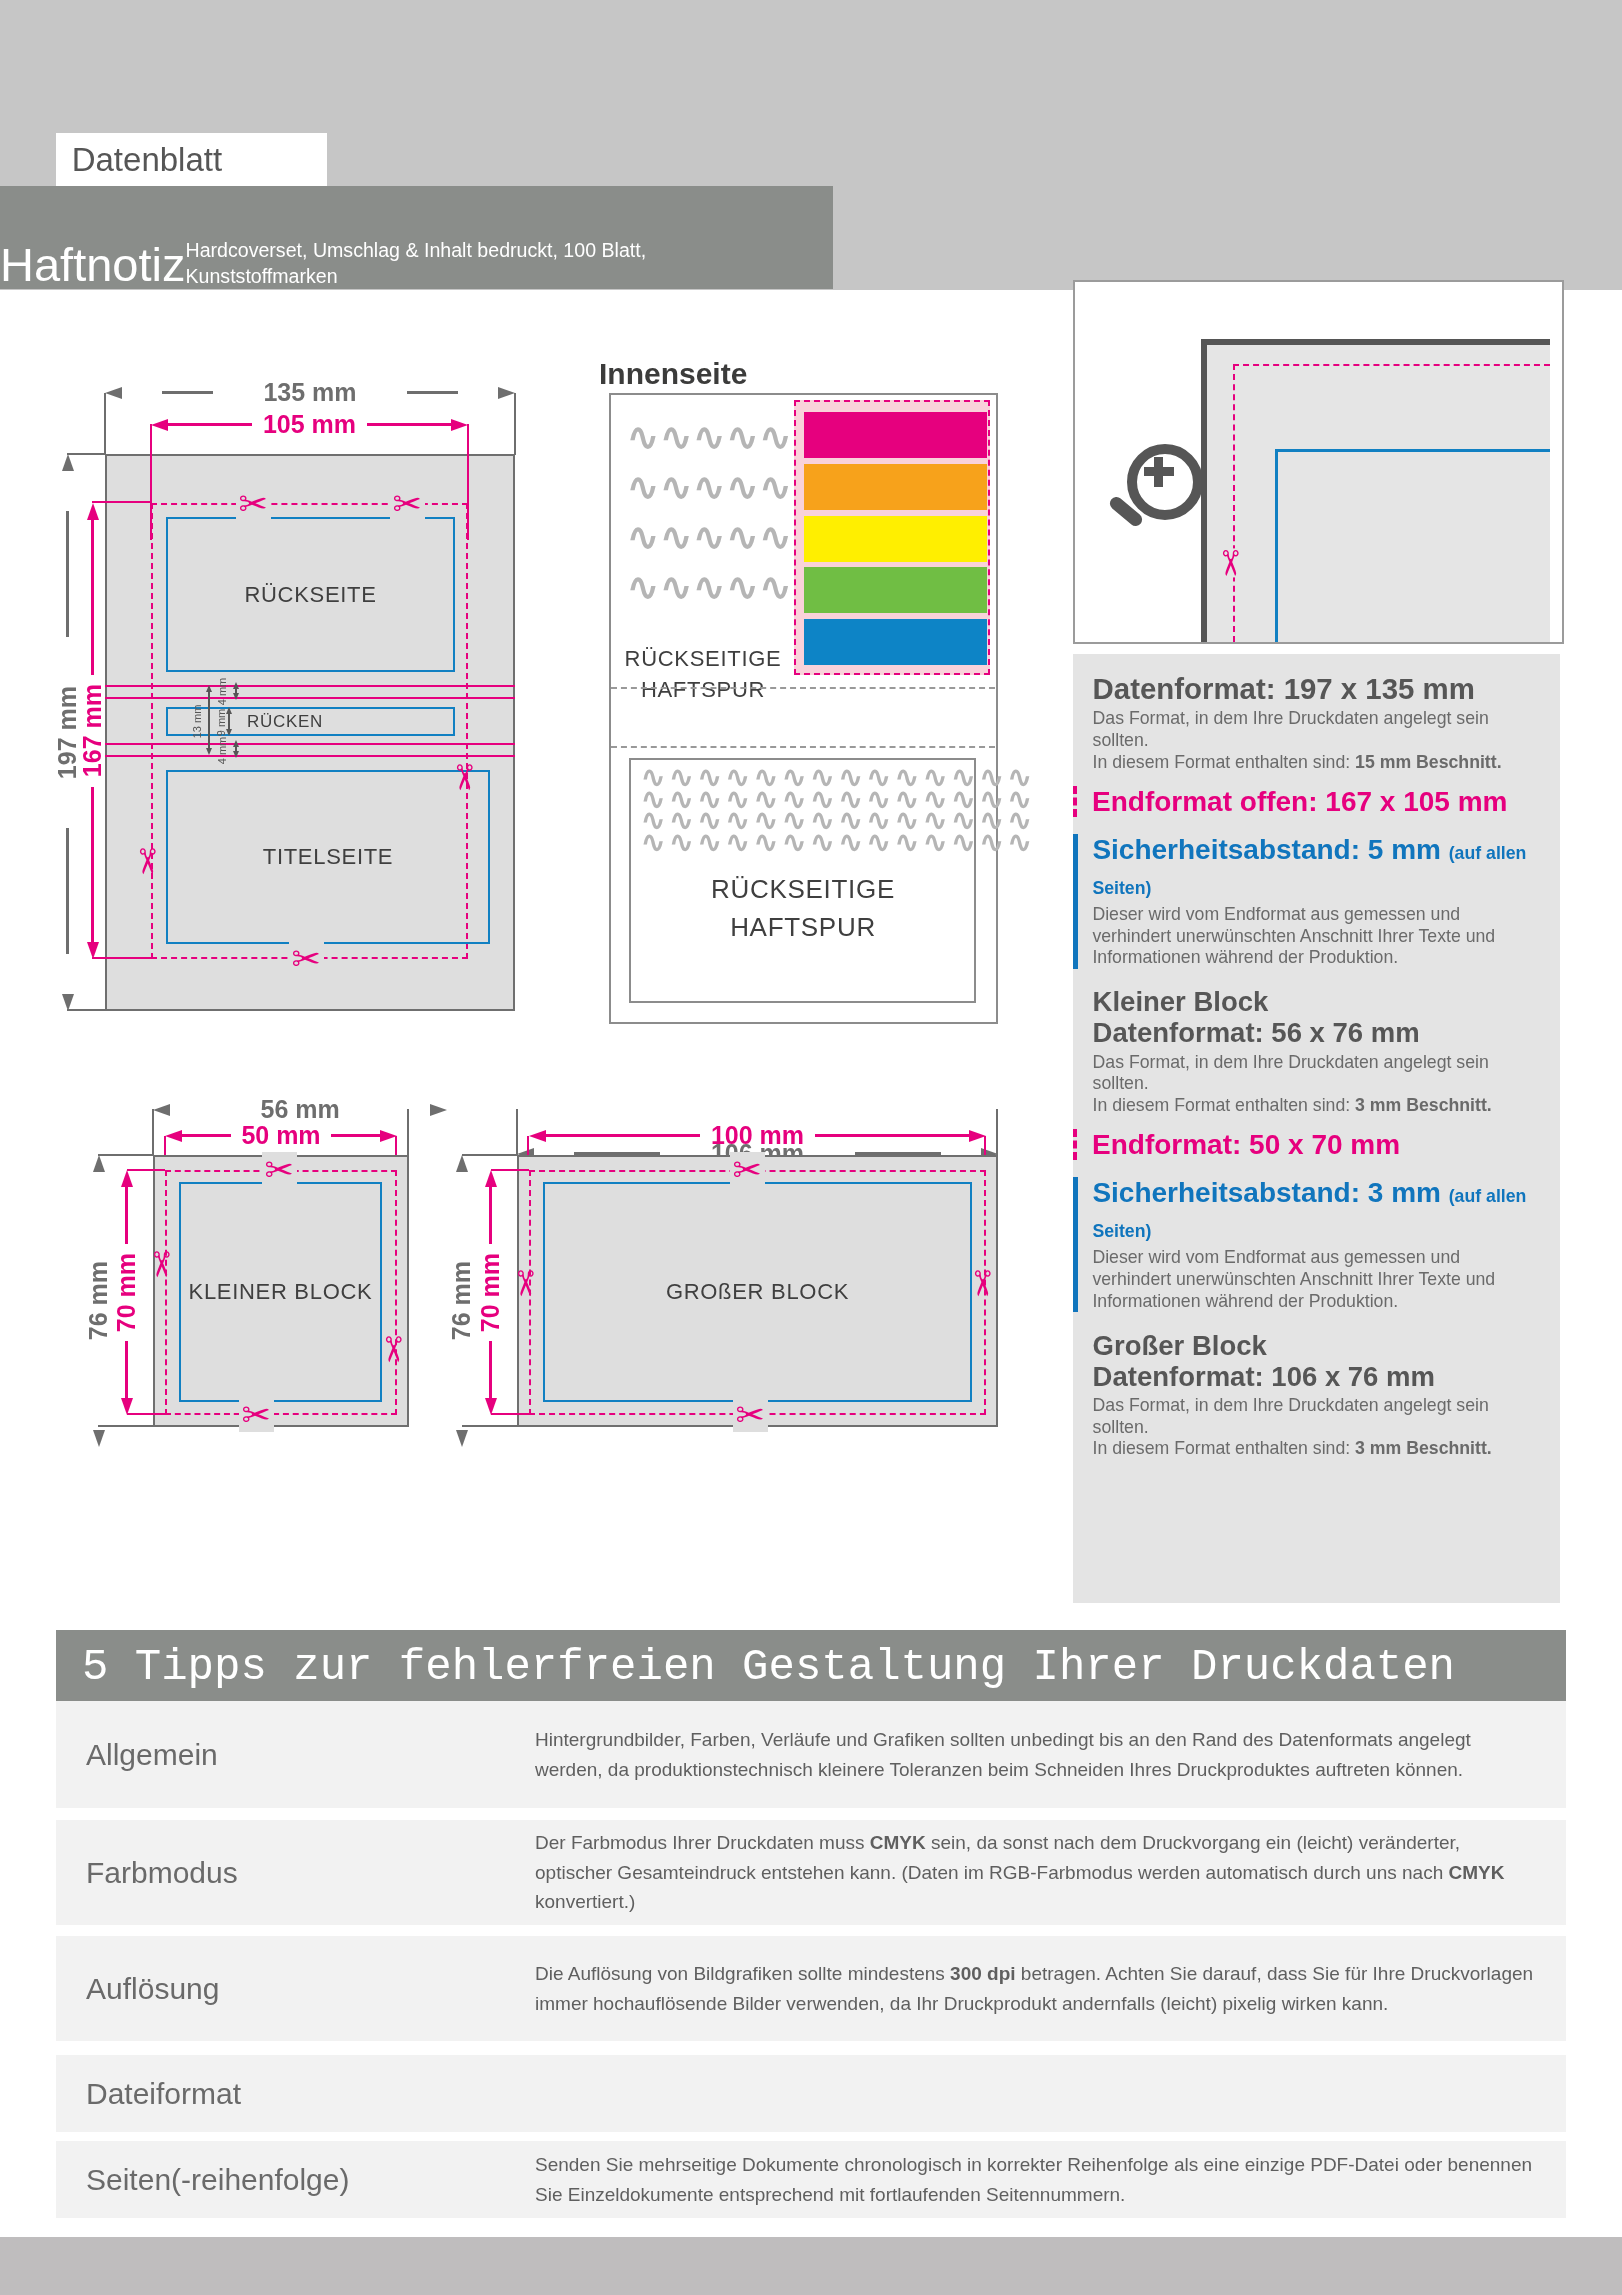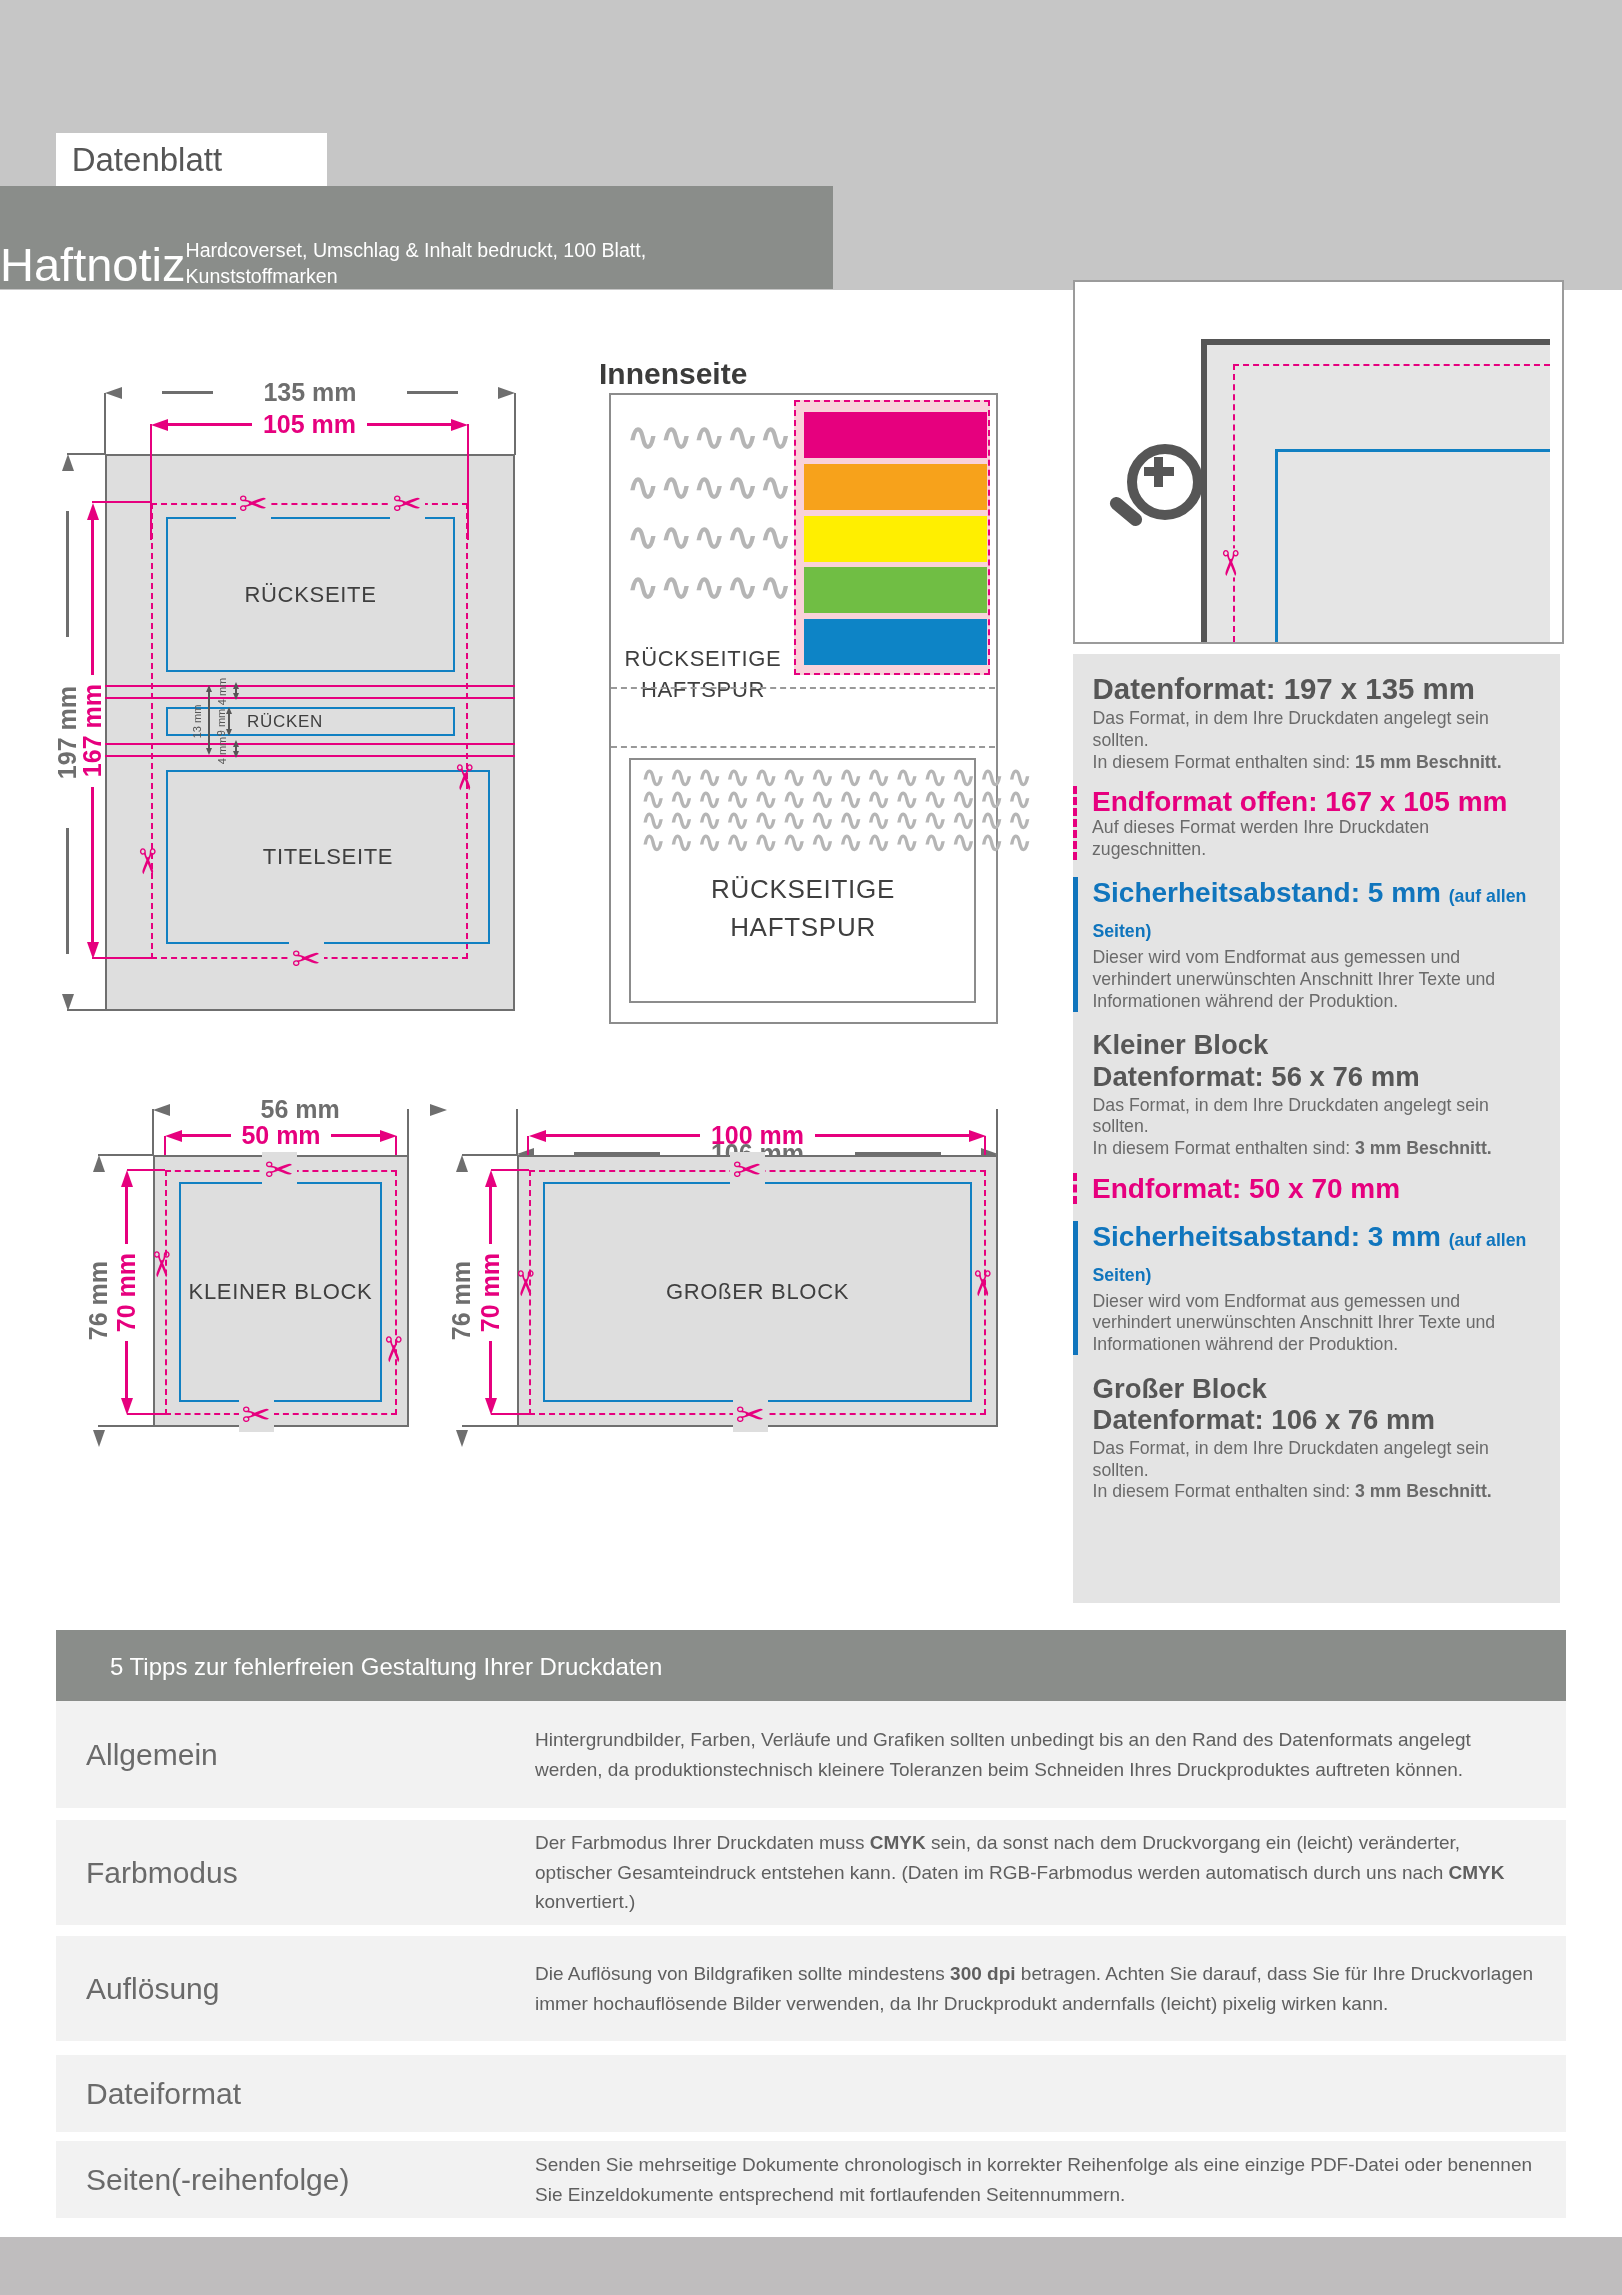--- a/index.html
+++ b/index.html
@@ -92,21 +92,21 @@
   .bblock .t{font-size:28px;font-weight:700;color:#1075bd;line-height:31px;}
   .bblock .sfx{font-size:17.7px;font-weight:700;}
   .mb24{margin-bottom:15.7px;}
 
   
   .blk-gray{position:absolute;background:#dedede;border:2px solid #6f6f6f;box-sizing:border-box;}
   .blk-dash{position:absolute;border:2px dashed #e6007e;box-sizing:border-box;}
 
   
   .tips-banner{left:56px;top:1630px;width:1510px;height:73px;background:#8a8d8a;display:flex;align-items:center;}
-  .tips-banner span{font-size:24px;color:#ffffff;padding-left:54px;}
+  .tips-banner span{font-size:44px;color:#ffffff;padding-left:26px;font-family:Liberation Mono, monospace;}
   .tip-row{position:absolute;left:56px;width:1510px;background:#f2f2f2;display:flex;align-items:center;}
   .tip-label{position:absolute;left:30px;font-size:30px;color:#6a6a6a;}
   .tip-body{margin-left:479px;width:1001px;font-size:19px;line-height:29.4px;color:#5f5f5f;}
 
   .footer{left:0;top:2237px;width:1623px;height:58px;background:#bfbdbe;}
   b{font-weight:700;}
 </style>
 </head>
 <body>
 
@@ -248,21 +248,20 @@
   <div class="abs cr-blueh"></div>
   <div class="abs cr-bluev"></div>
   <span class="sc rot bge" style="left:1216px;top:543px;">✂</span>
 
   <div class="abs info-panel">
     <div class="ip-h1">Datenformat: 197 x 135 mm</div>
     <div class="ip-body">Das Format, in dem Ihre Druckdaten angelegt sein sollten.<br>In diesem Format enthalten sind: <b>15 mm Beschnitt.</b></div>
 
     <div class="lblock">
       <div class="t">Endformat offen: 167 x 105 mm</div>
-      <div class="ip-body tight">Auf dieses Format werden Ihre Druckdaten zugeschnitten.</div>
     </div>
 
     <div class="bblock">
       <div class="t"><span>Sicherheitsabstand: 5 mm</span> <span class="sfx">(auf allen Seiten)</span></div>
       <div class="ip-body tight">Dieser wird vom Endformat aus gemessen und verhindert unerwünschten Anschnitt Ihrer Texte und Informationen während der Produktion.</div>
     </div>
 
     <div class="ip-h2">Kleiner Block</div>
     <div class="ip-h2b">Datenformat: 56 x 76 mm</div>
     <div class="ip-body">Das Format, in dem Ihre Druckdaten angelegt sein sollten.<br>In diesem Format enthalten sind: <b>3 mm Beschnitt.</b></div>

